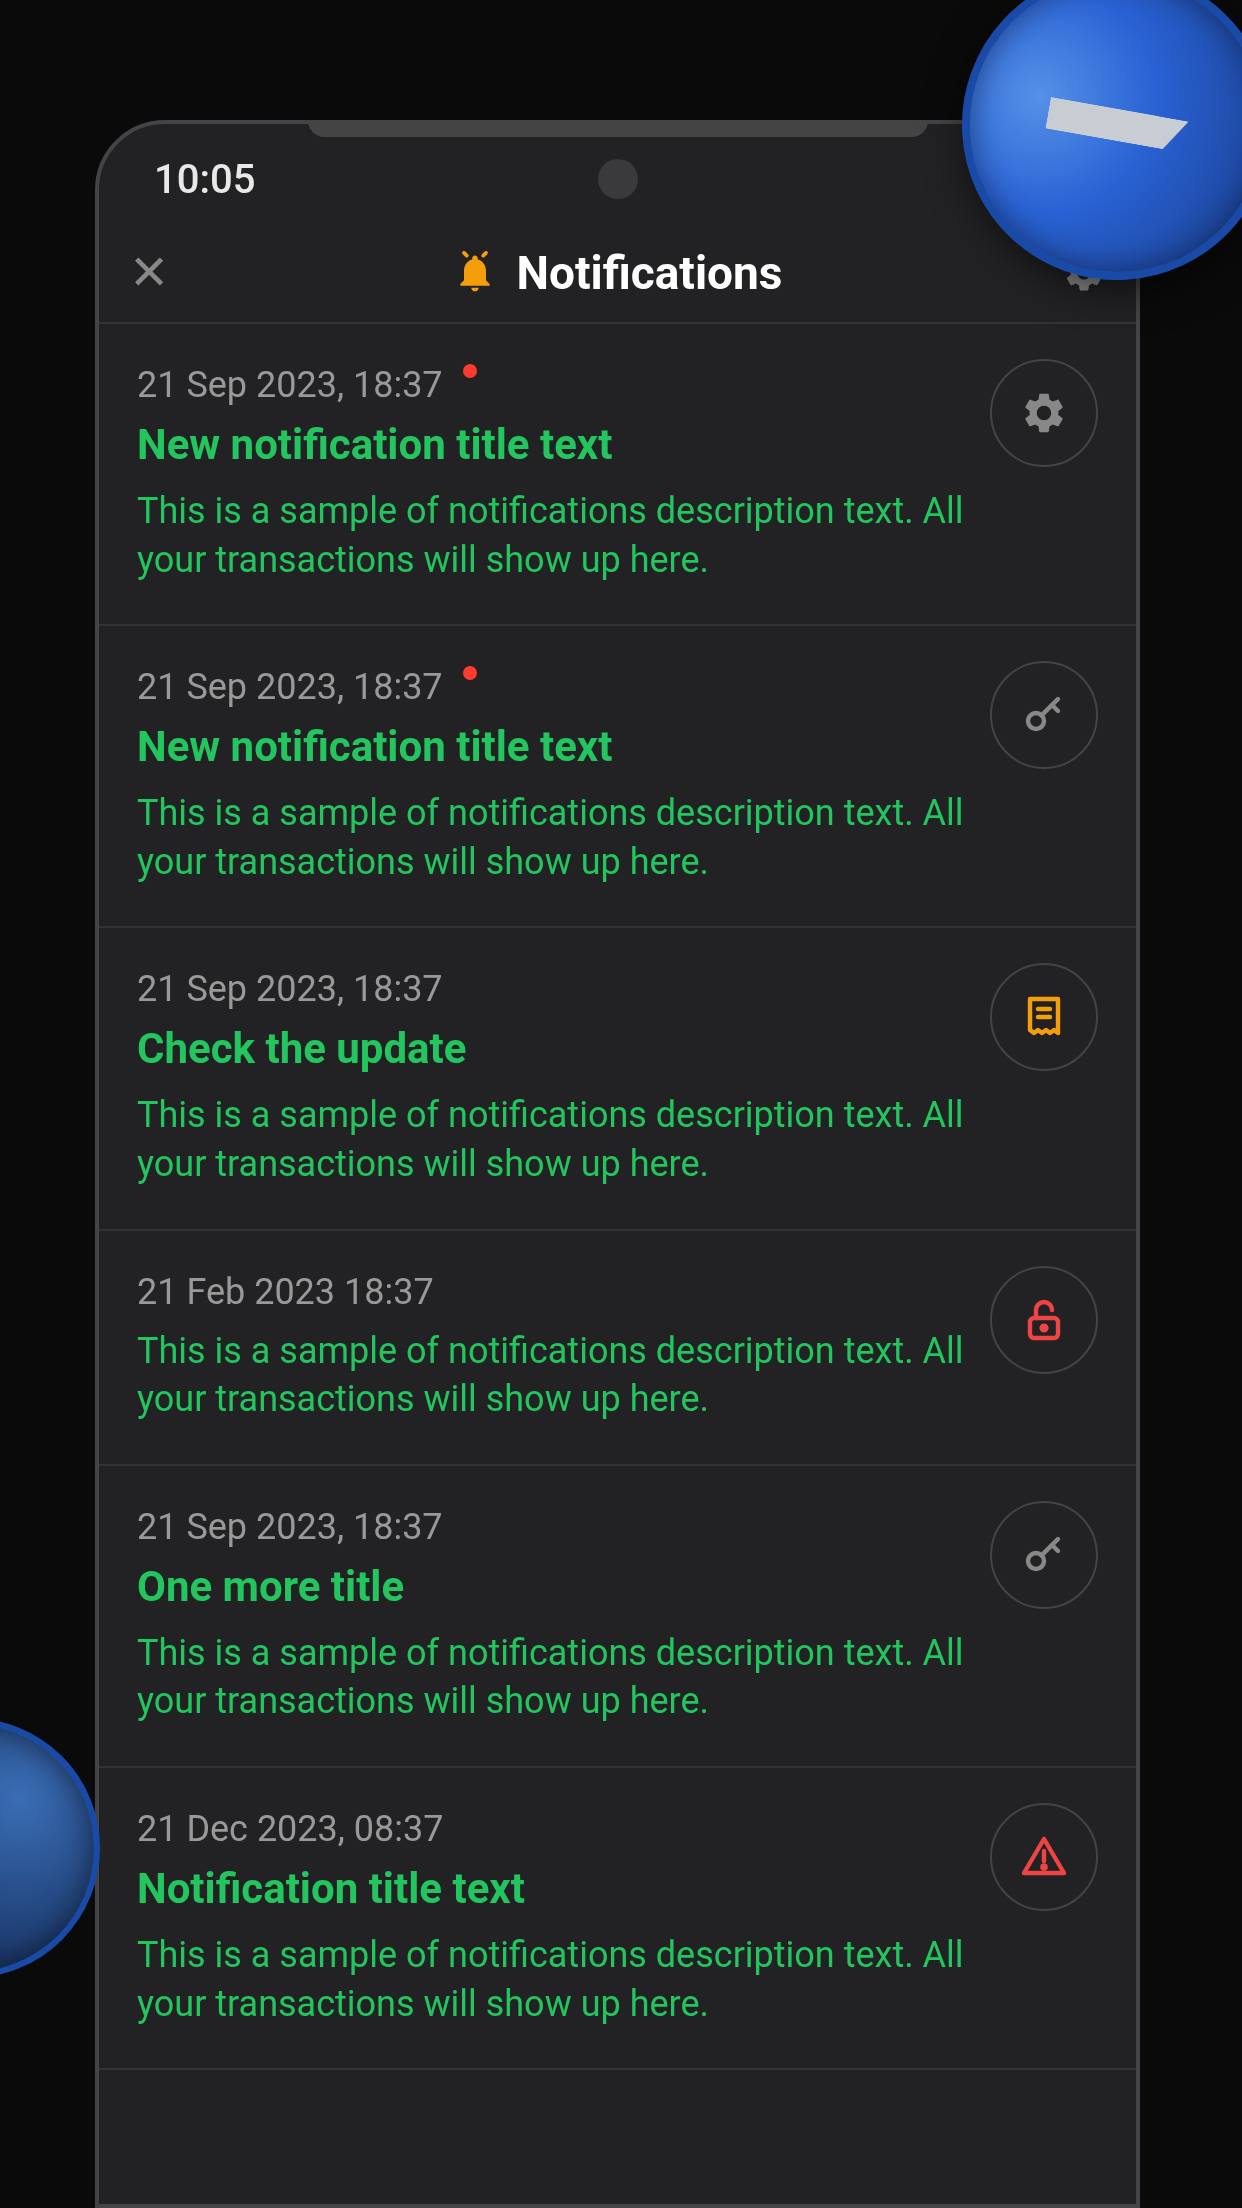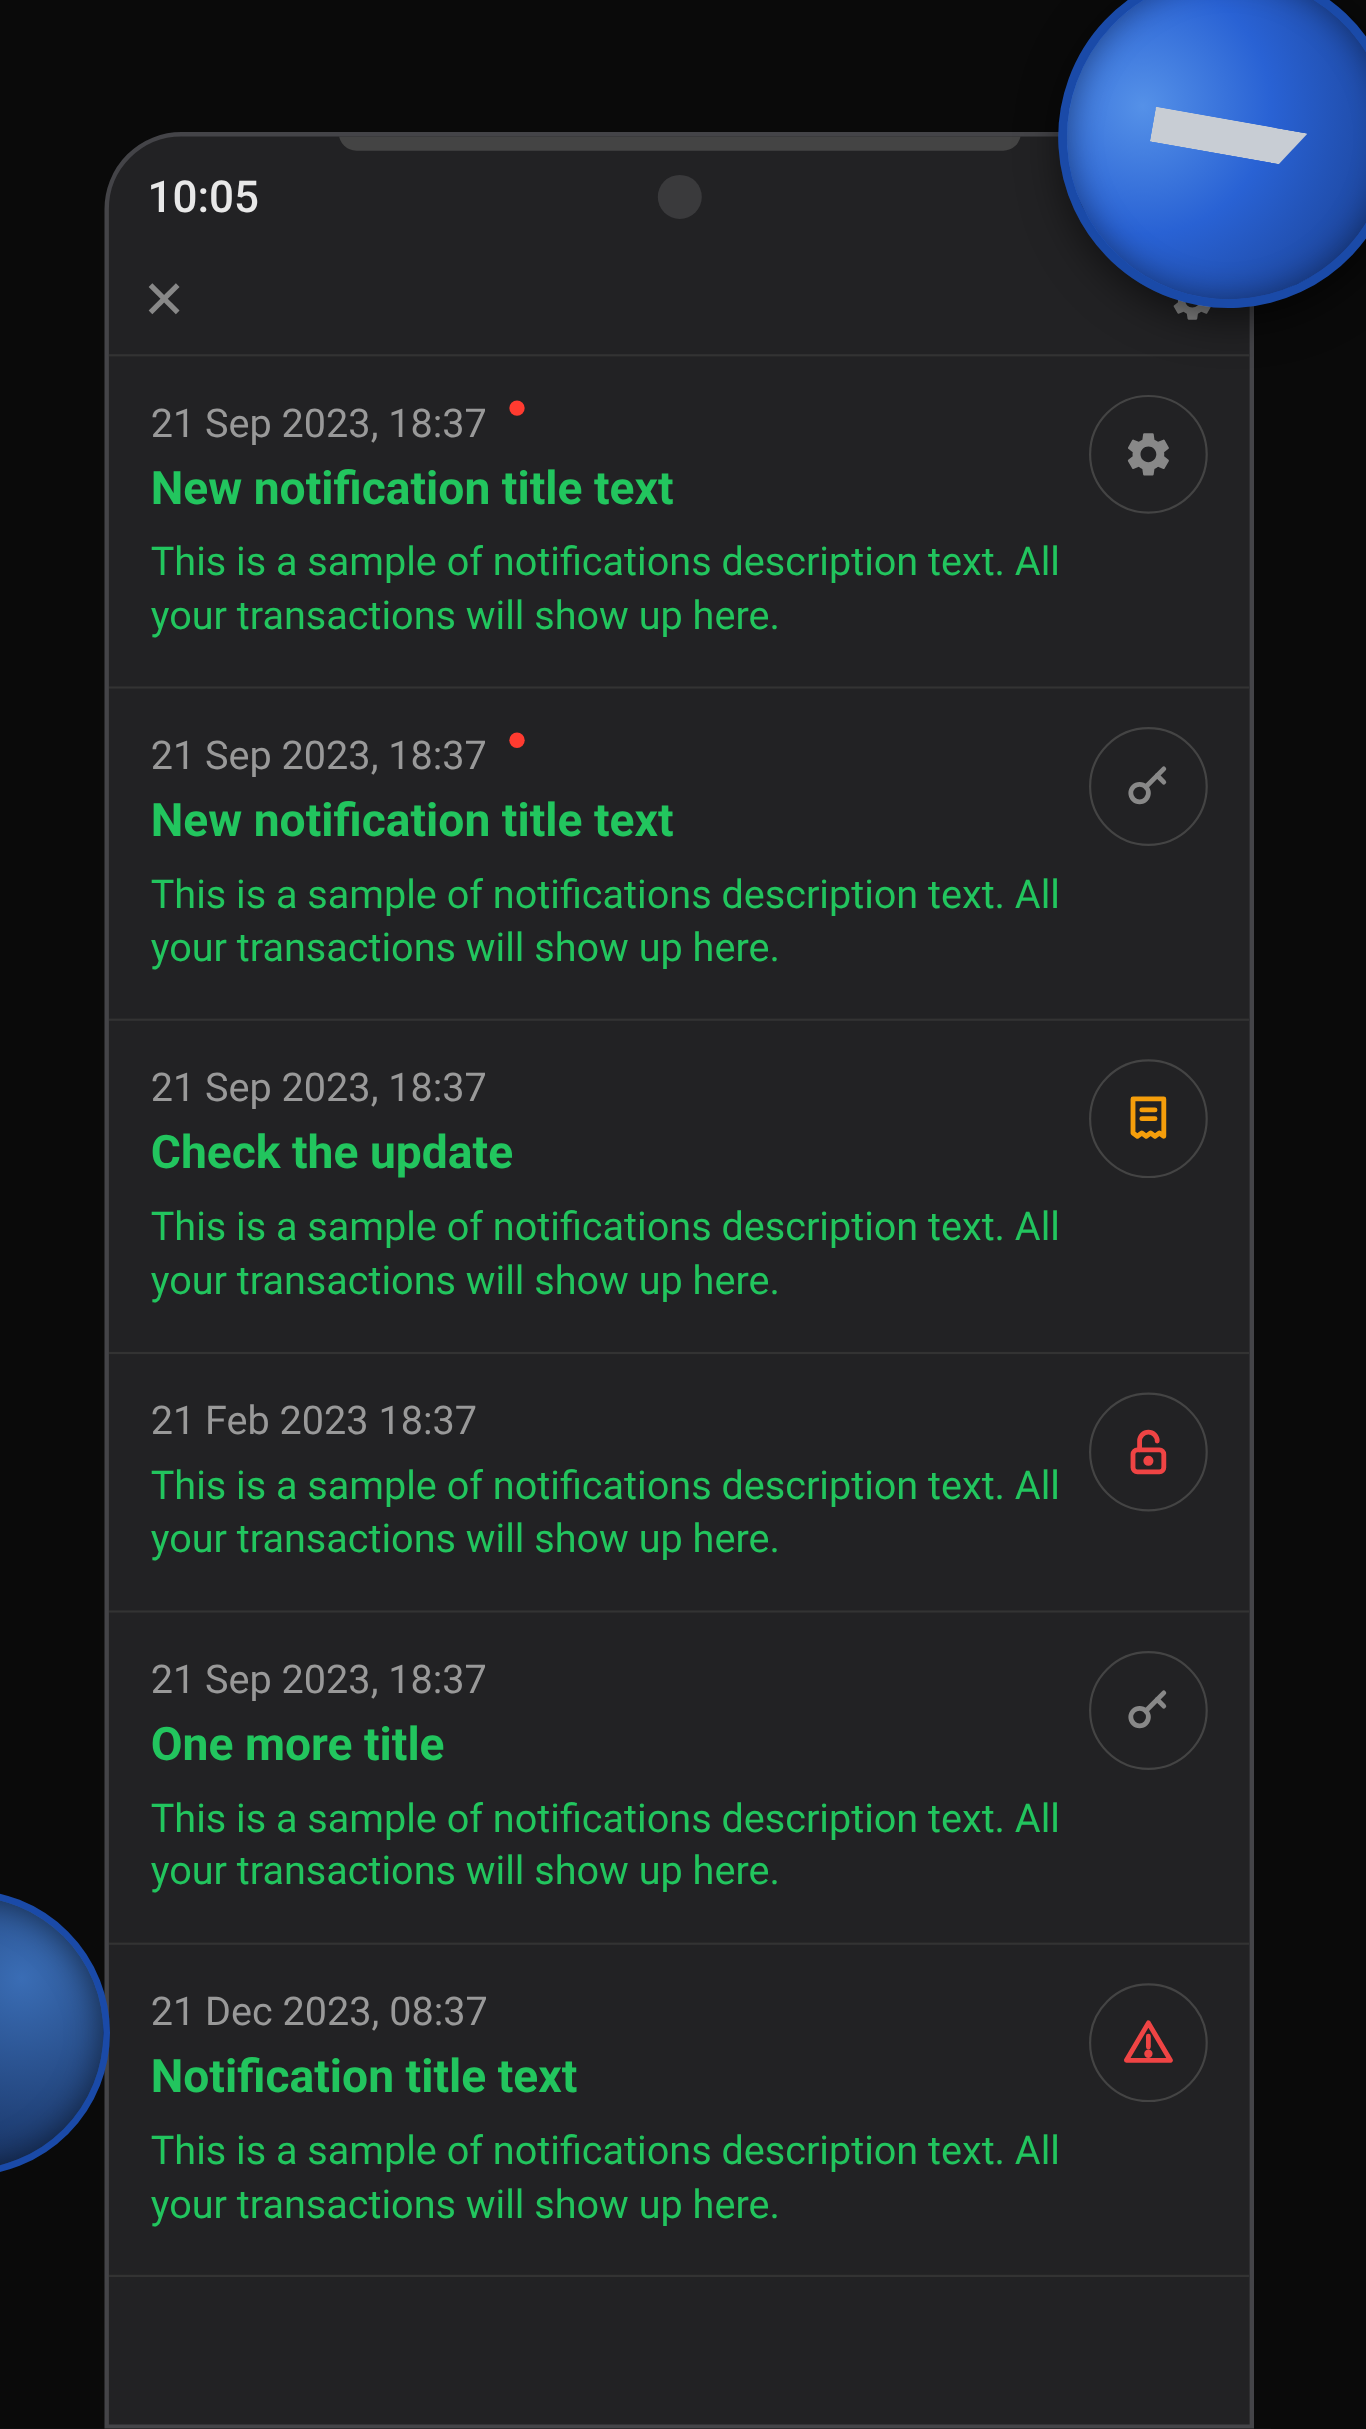--- a/index.html
+++ b/index.html
@@ -30,20 +30,21 @@
       display: flex;
       justify-content: space-between;
       align-items: center;
       padding: 20px 35px 10px 35px;
       height: 100px;
     }
     .status-time {
       color: #e8e8e8;
       font-size: 40px;
       font-weight: 500;
+      margin-left: 20px;
     }
     .status-camera {
       position: absolute;
       top: 35px;
       left: 50%;
       transform: translateX(-50%);
       width: 40px;
       height: 40px;
       background: #3a3a3c;
       border-radius: 50%;
@@ -238,20 +239,29 @@
     <div class="status-icons">
       <div class="signal-icon"></div>
       <div class="wifi-icon"></div>
     </div>
   </div>
 
   <div class="header">
     <div class="header-left">
       <div class="close-button">✕</div>
     </div>
+    <div class="header-center">
+      <span class="bell-icon">
+        <svg viewBox="0 0 24 24" fill="#f59e0b">
+          <path d="M12 22c1.1 0 2-.9 2-2h-4c0 1.1.9 2 2 2zm6-6v-5c0-3.07-1.64-5.64-4.5-6.32V4c0-.83-.67-1.5-1.5-1.5s-1.5.67-1.5 1.5v.68C7.63 5.36 6 7.92 6 11v5l-2 2v1h16v-1l-2-2z"></path>
+          <path d="M7.5 2.5 L6 1 M16.5 2.5 L18 1" stroke="#f59e0b" stroke-width="2" stroke-linecap="round"></path>
+        </svg>
+      </span>
+      <span class="header-title">Notifications</span>
+    </div>
     <div class="header-right">
       <span class="settings-icon">
         <svg viewBox="0 0 24 24" fill="#888">
           <path d="M19.14 12.94c.04-.3.06-.61.06-.94 0-.32-.02-.64-.07-.94l2.03-1.58c.18-.14.23-.41.12-.61l-1.92-3.32c-.12-.22-.37-.29-.59-.22l-2.39.96c-.5-.38-1.03-.7-1.62-.94l-.36-2.54c-.04-.24-.24-.41-.48-.41h-3.84c-.24 0-.43.17-.47.41l-.36 2.54c-.59.24-1.13.57-1.62.94l-2.39-.96c-.22-.08-.47 0-.59.22L2.74 8.87c-.12.21-.08.47.12.61l2.03 1.58c-.05.3-.09.63-.09.94s.02.64.07.94l-2.03 1.58c-.18.14-.23.41-.12.61l1.92 3.32c.12.22.37.29.59.22l2.39-.96c.5.38 1.03.7 1.62.94l.36 2.54c.05.24.24.41.48.41h3.84c.24 0 .44-.17.47-.41l.36-2.54c.59-.24 1.13-.56 1.62-.94l2.39.96c.22.08.47 0 .59-.22l1.92-3.32c.12-.22.07-.47-.12-.61l-2.01-1.58zM12 15.6c-1.98 0-3.6-1.62-3.6-3.6s1.62-3.6 3.6-3.6 3.6 1.62 3.6 3.6-1.62 3.6-3.6 3.6z"></path>
         </svg>
       </span>
     </div>
   </div>
 
   <div class="notifications-list" id="notifications-container">

